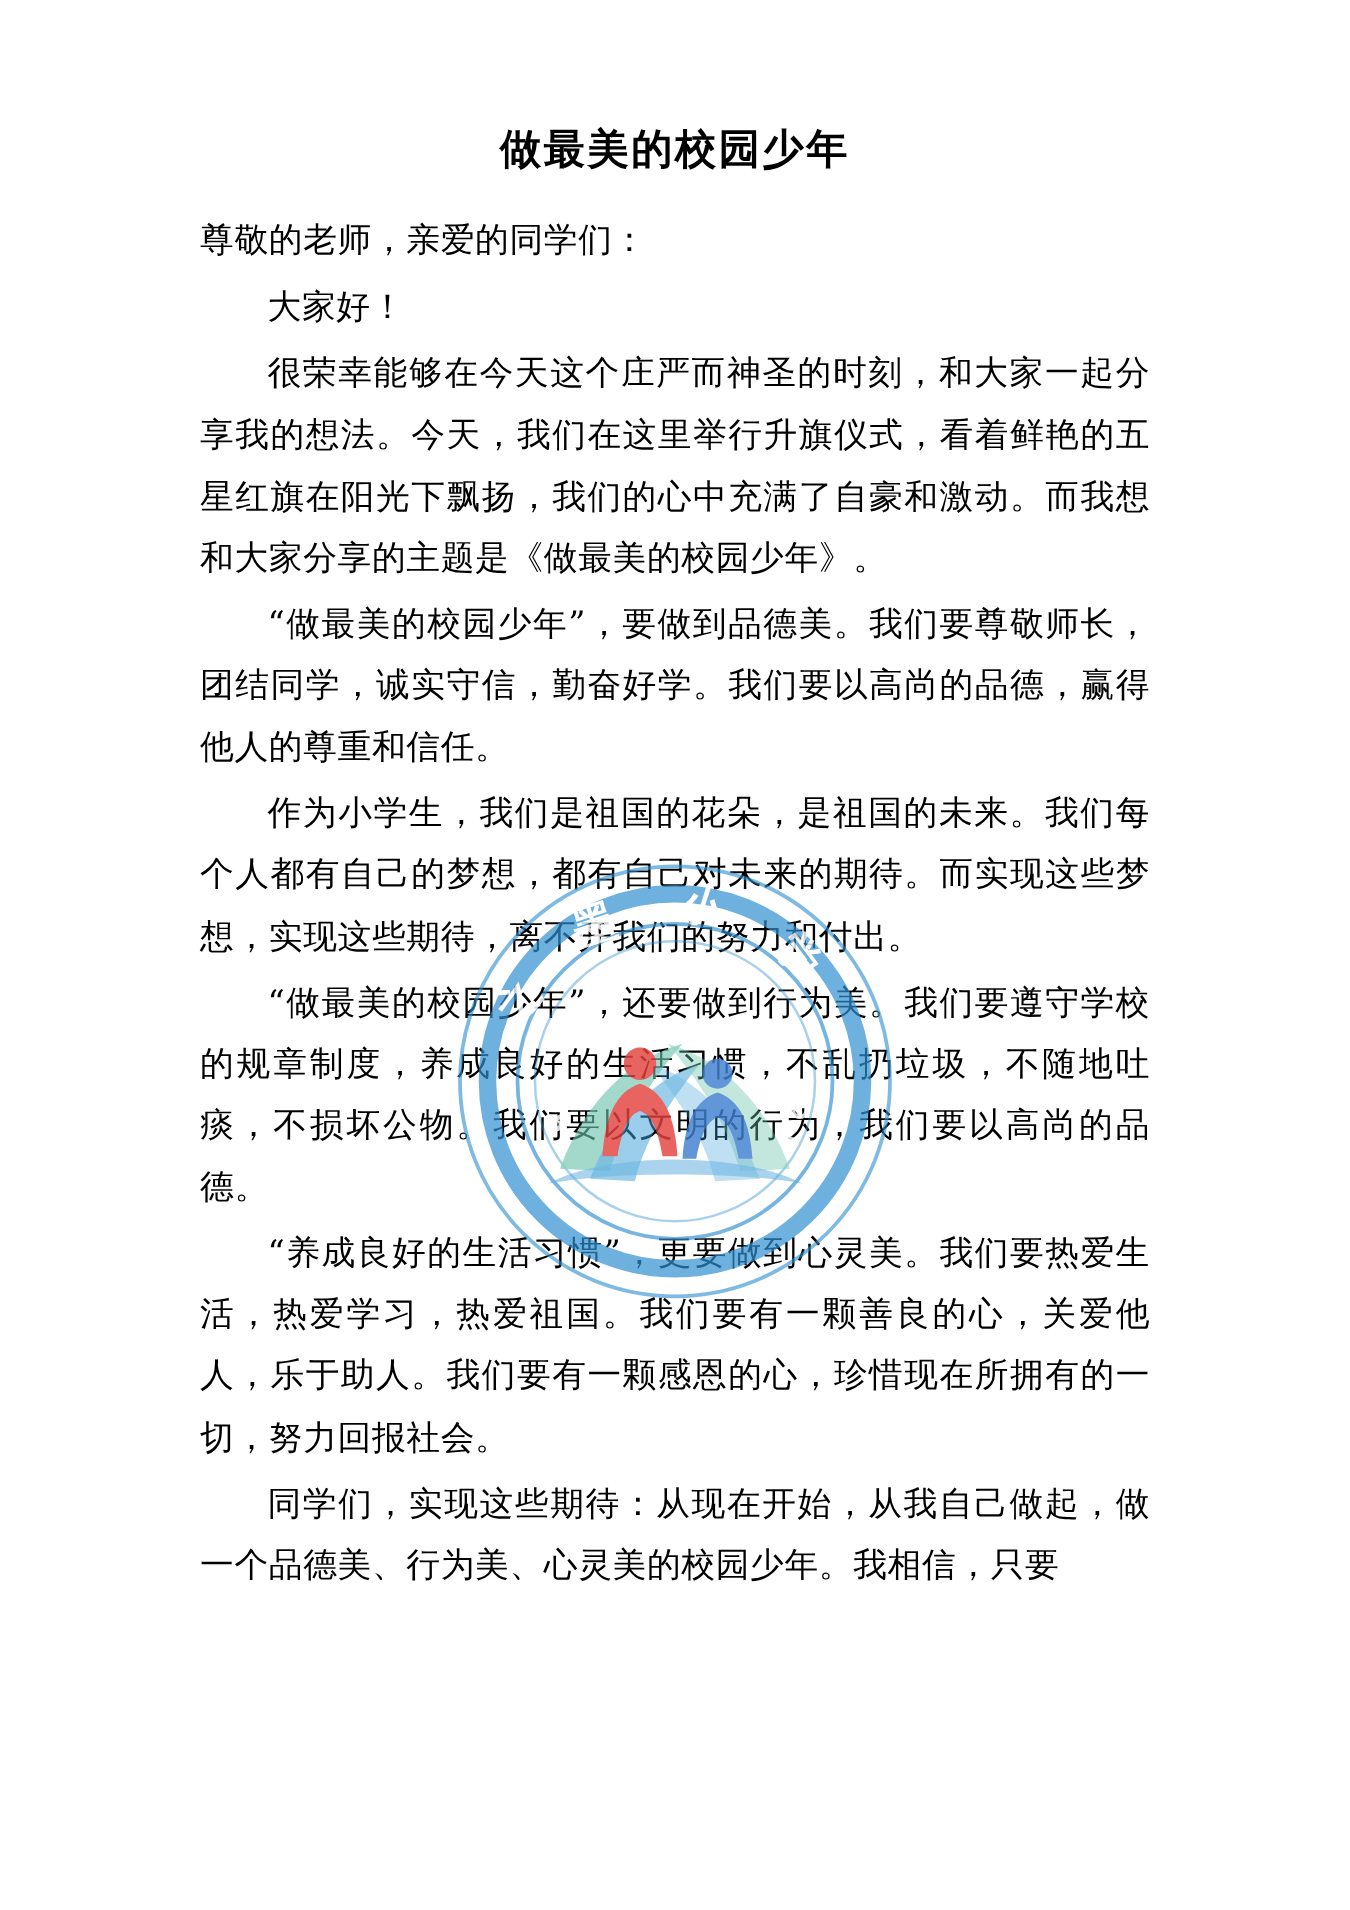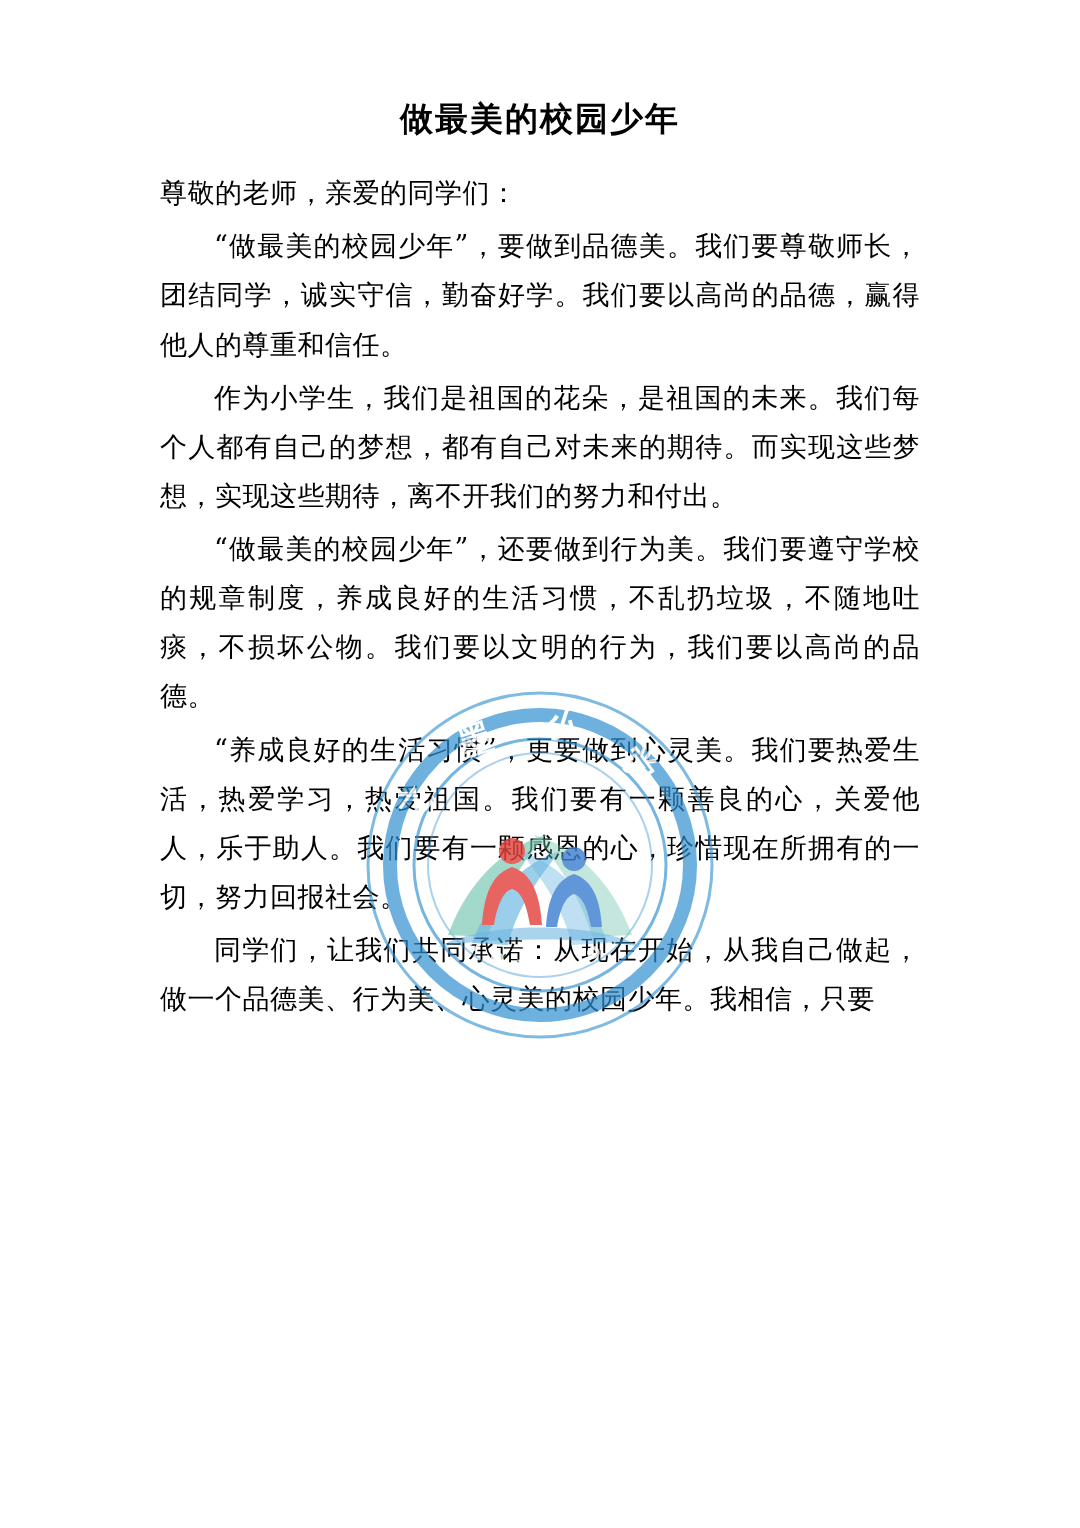--- a/index.html
+++ b/index.html
@@ -54,25 +54,27 @@
   }
 </style>
 </head>
 <body>
 
 <div class="page">
 
   <h1 class="doc-title">做最美的校园少年</h1>
 
   <p class="para">尊敬的老师，亲爱的同学们：</p>
+  <p class="para indent">大家好！</p>
+  <p class="para indent">很荣幸能够在今天这个庄严而神圣的时刻，和大家一起分享我的想法。今天，我们在这里举行升旗仪式，看着鲜艳的五星红旗在阳光下飘扬，我们的心中充满了自豪和激动。而我想和大家分享的主题是《做最美的校园少年》。</p>
   <p class="para indent">“做最美的校园少年”，要做到品德美。我们要尊敬师长，团结同学，诚实守信，勤奋好学。我们要以高尚的品德，赢得他人的尊重和信任。</p>
   <p class="para indent">作为小学生，我们是祖国的花朵，是祖国的未来。我们每个人都有自己的梦想，都有自己对未来的期待。而实现这些梦想，实现这些期待，离不开我们的努力和付出。</p>
   <p class="para indent">“做最美的校园少年”，还要做到行为美。我们要遵守学校的规章制度，养成良好的生活习惯，不乱扔垃圾，不随地吐痰，不损坏公物。我们要以文明的行为，我们要以高尚的品德。</p>
   <p class="para indent">“养成良好的生活习惯”，更要做到心灵美。我们要热爱生活，热爱学习，热爱祖国。我们要有一颗善良的心，关爱他人，乐于助人。我们要有一颗感恩的心，珍惜现在所拥有的一切，努力回报社会。</p>
-  <p class="para indent">同学们，让我们共同承诺：从现在开始，从我自己做起，做一个品德美、行为美、心灵美的校园少年。我相信，只要</p>
+  <p class="para indent">同学们，实现这些期待：从现在开始，从我自己做起，做一个品德美、行为美、心灵美的校园少年。我相信，只要</p>
 
   <div class="watermark">
     <svg viewBox="0 0 360 360" width="360" height="360" xmlns="http://www.w3.org/2000/svg">
       <defs>
         <path id="arcTop" d="M 52,180 A 128,128 0 0 1 308,180" fill="none"></path>
         <path id="arcBottom" d="M 72,180 A 108,108 0 0 0 288,180" fill="none"></path>
       </defs>
 
       <circle cx="180" cy="180" r="172" fill="none" stroke="#2f8fd0" stroke-width="3" opacity="0.75"></circle>
       <circle cx="180" cy="180" r="150" fill="none" stroke="#2f8fd0" stroke-width="14" opacity="0.85"></circle>

